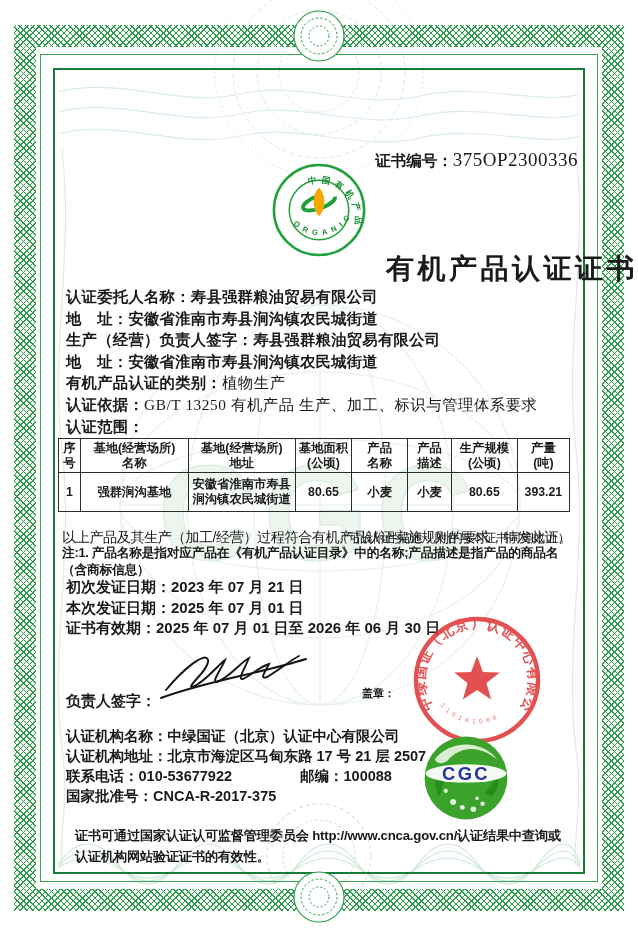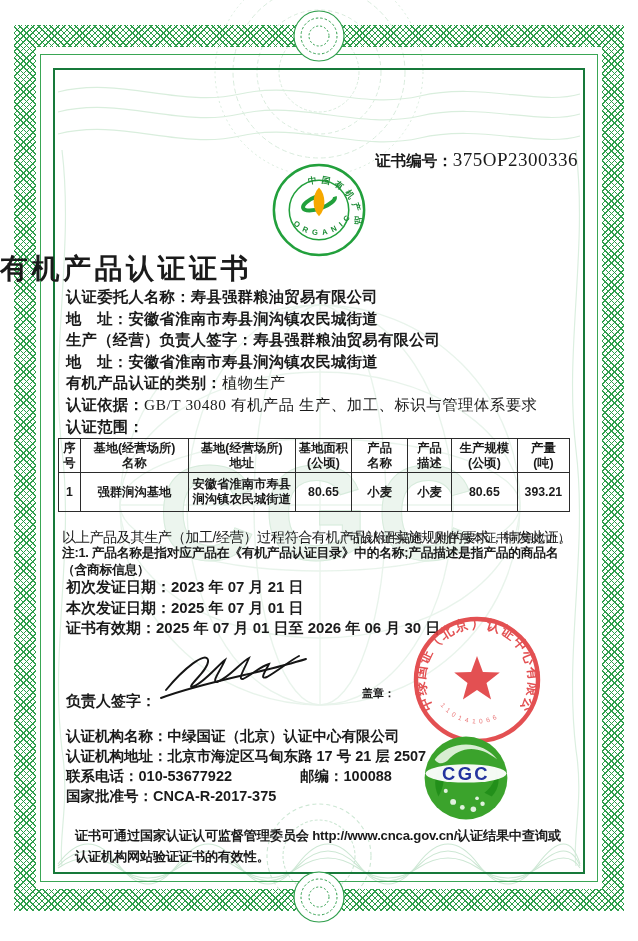--- a/index.html
+++ b/index.html
@@ -14,21 +14,21 @@
         border-image:repeating-linear-gradient(-45deg,#2f9e4c 0 1.1px,rgba(255,255,255,0) 1.1px 4.4px) 22;}
   .thinline{position:absolute;left:40px;right:40px;top:54px;bottom:59px;border:1.5px solid #3aa655;pointer-events:none;}
   .darkline{position:absolute;left:53px;right:53px;top:68px;bottom:67px;border:2.5px solid #17793a;pointer-events:none;}
   .bgart{position:absolute;left:0;top:0;z-index:0;pointer-events:none;}
   
   .content{position:absolute;left:0;top:0;width:638px;height:739px;z-index:2;}
   .certno{position:absolute;top:149px;right:60px;white-space:nowrap;}
   .certno .lbl{font-weight:700;font-size:15.5px;}
   .certno .num{font-family:"Liberation Serif",serif;font-size:19px;letter-spacing:.5px;}
   .orglogo{position:absolute;left:271px;top:162px;}
-  .title{position:absolute;left:0;top:250px;width:100%;text-align:left;
+  .title{position:absolute;left:0;top:250px;width:100%;text-align:right;
          font-size:28px;font-weight:700;letter-spacing:3.5px;}
   .fields{position:absolute;left:66px;top:286px;width:520px;font-size:15.3px;line-height:21.6px;
           font-weight:700;letter-spacing:.3px;white-space:nowrap;}
   .kai{font-family:"Liberation Serif",serif;font-weight:500;letter-spacing:.6px;}
   table.scope{position:absolute;left:58px;top:438px;width:512px;border-collapse:collapse;table-layout:fixed;}
   table.scope td,table.scope th{border:1px solid #2b2b2b;text-align:center;vertical-align:middle;
           font-size:12.3px;font-weight:700;padding:1px 1px;white-space:pre-line;line-height:15px;}
   table.scope thead th{height:31px;}
   table.scope tbody td{height:36px;}
   .attach{position:absolute;right:68px;top:512px;font-family:"Liberation Serif",serif;
@@ -137,21 +137,21 @@
     </svg>
 
     <div class="title">有机产品认证证书</div>
 
     <div class="fields">
       <div><span>认证委托人名称：</span><span>寿县强群粮油贸易有限公司</span></div>
       <div><span>地　址：</span><span>安徽省淮南市寿县涧沟镇农民城街道</span></div>
       <div><span>生产（经营）负责人签字：</span><span>寿县强群粮油贸易有限公司</span></div>
       <div><span>地　址：</span><span>安徽省淮南市寿县涧沟镇农民城街道</span></div>
       <div><span>有机产品认证的类别：</span><span class="kai">植物生产</span></div>
-      <div><span>认证依据：</span><span class="kai">GB/T 30480 有机产品 生产、加工、标识与管理体系要求</span></div>
+      <div><span>认证依据：</span><span class="kai">GB/T 13250 有机产品 生产、加工、标识与管理体系要求</span></div>
       <div><span>认证范围：</span><span></span></div>
     </div>
 
     <table class="scope">
       <colgroup>
         <col style="width:4.3%">
           <col style="width:21.1%">
           <col style="width:20.9%">
           <col style="width:11.1%">
         <col style="width:10.9%">

